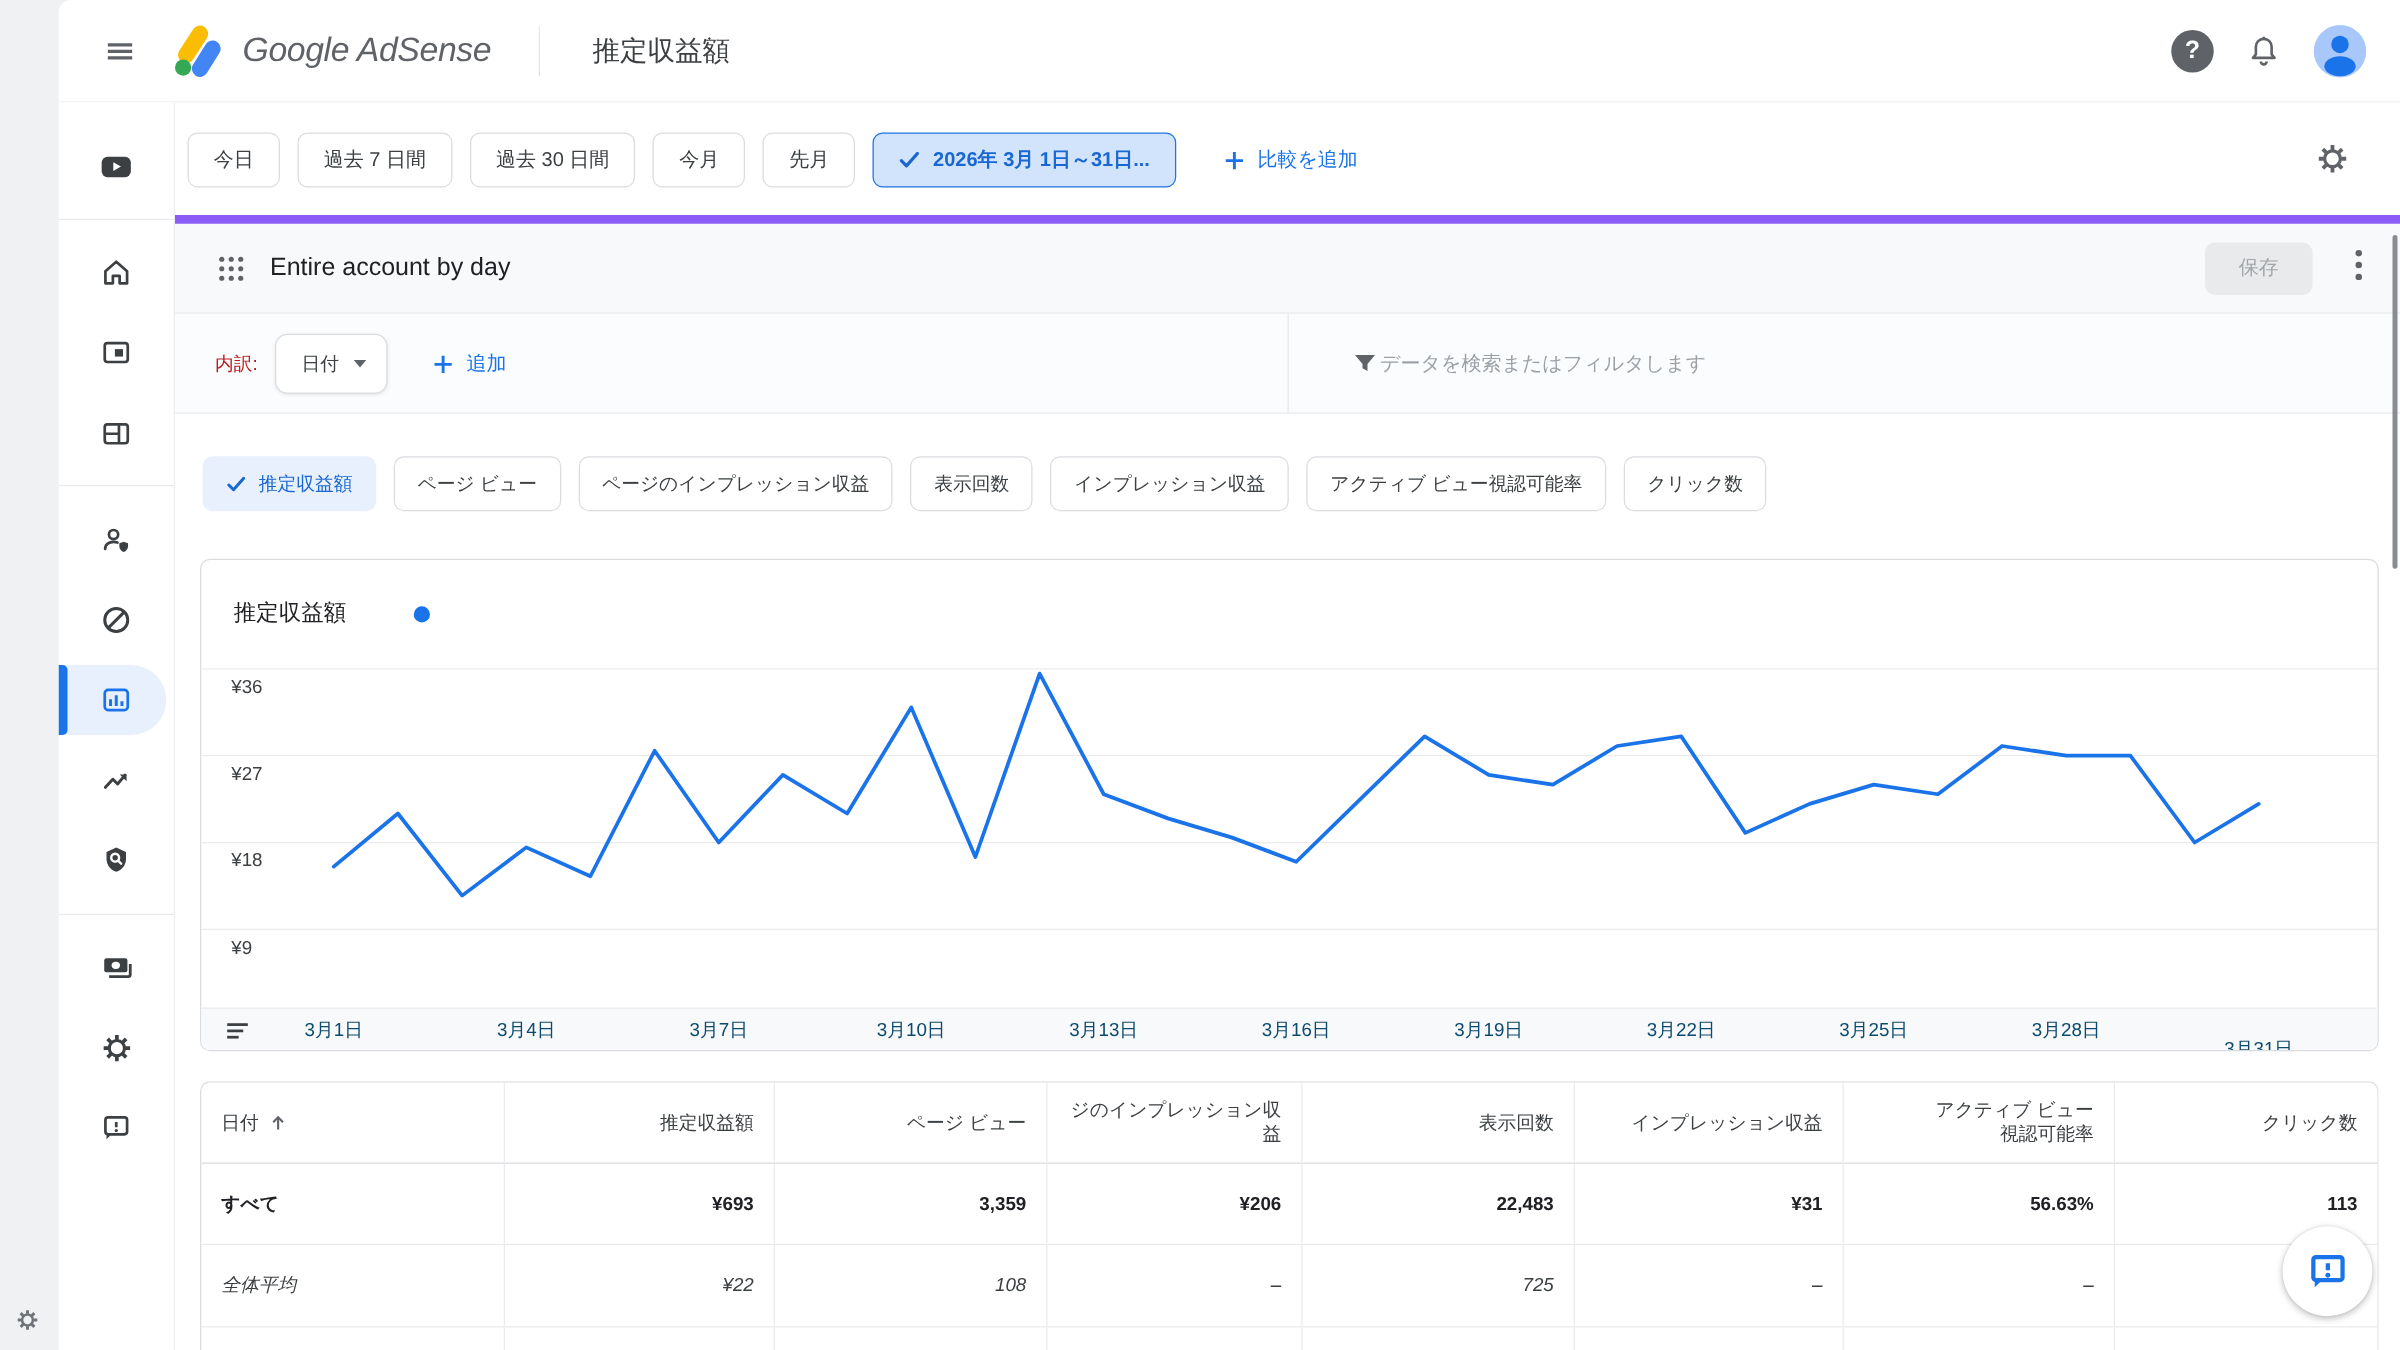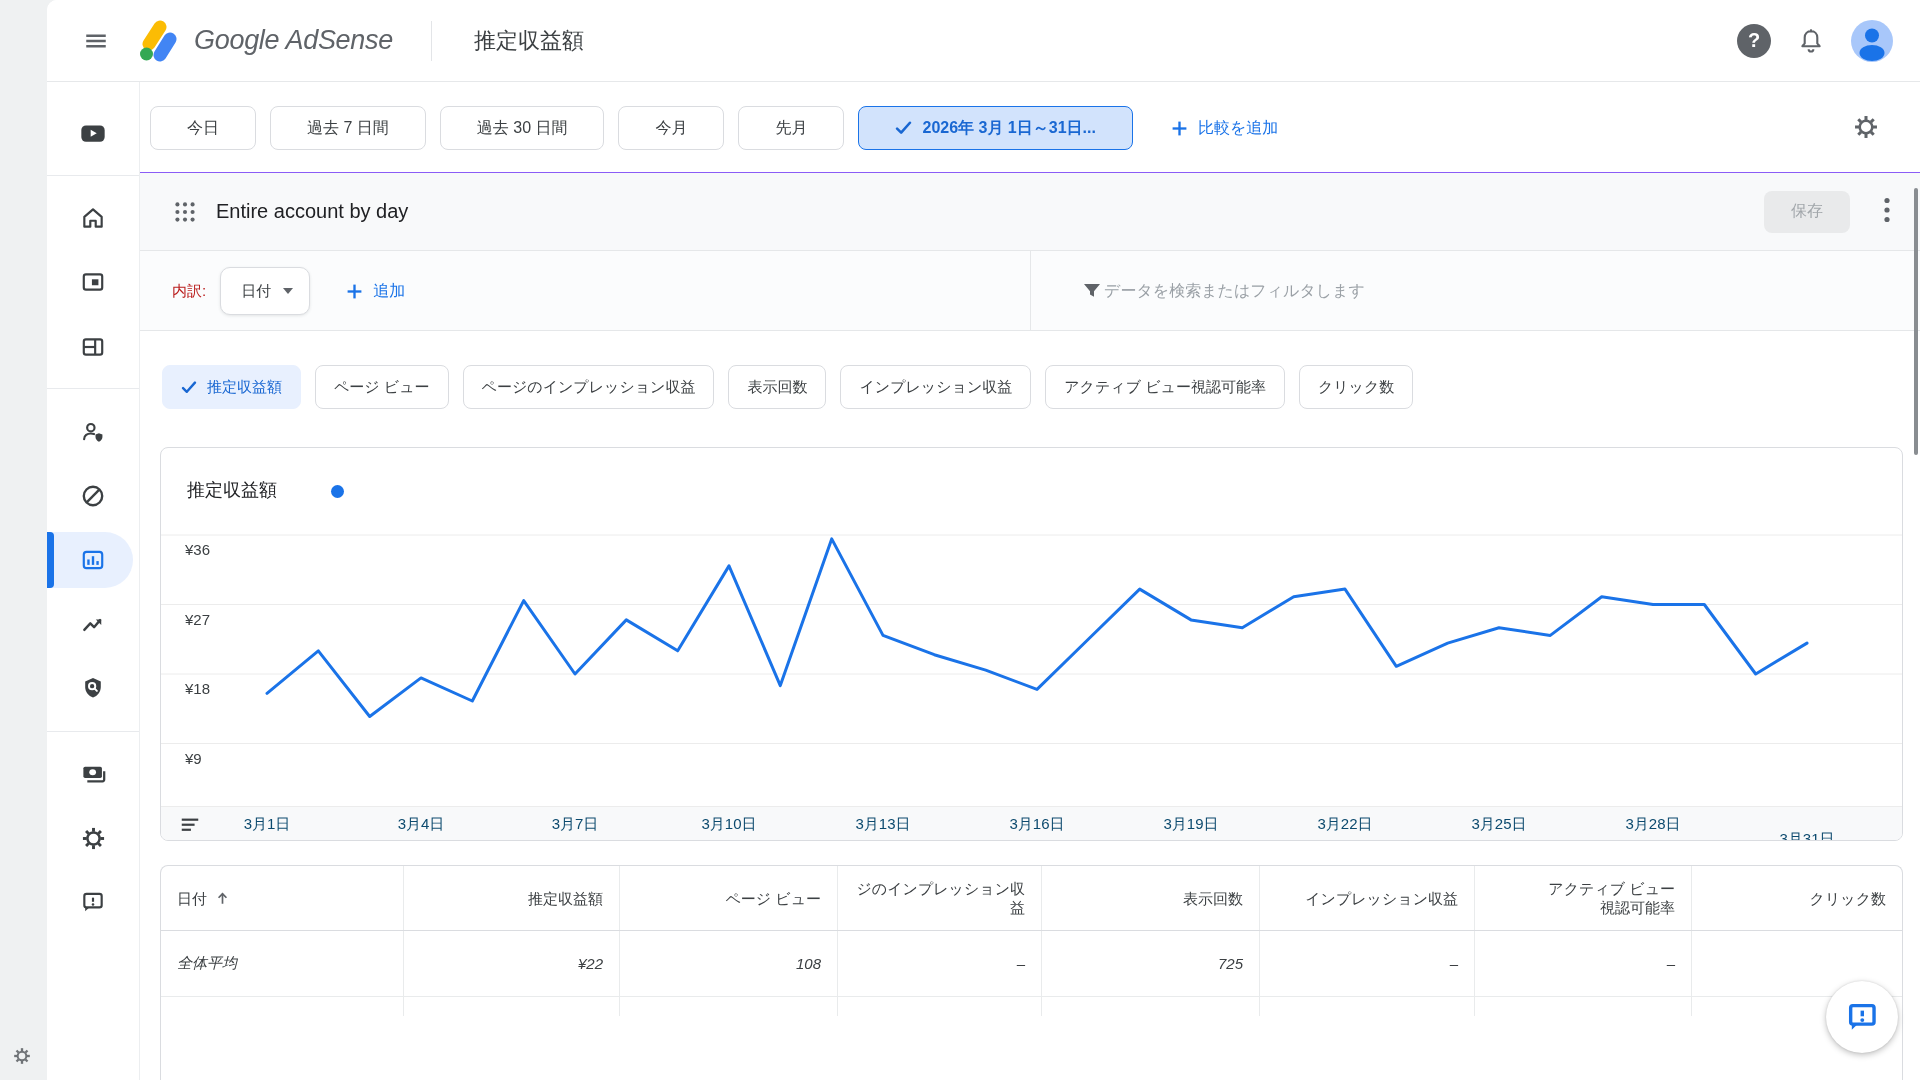--- a/index.html
+++ b/index.html
@@ -37,31 +37,31 @@
   .side-item { position:absolute; left:22px; width:48px; height:48px; display:flex;
        align-items:center; justify-content:center; cursor:pointer; border-radius:50%; }
   .side-div { position:absolute; left:0; width:92px; height:1px; background:#e8eaed; }
   .active-pill { position:absolute; left:0; width:86px; height:56px; background:#e8f0fe;
        border-radius:0 28px 28px 0; }
   .active-bar { position:absolute; left:0; width:7px; height:56px; background:#1a73e8;
        border-radius:0 4px 4px 0; }
 
   
   .chips-row { position:absolute; left:150px; top:106px; height:44px; display:flex; gap:14px; align-items:center; }
-  .chip { height:44px; padding:0 36px; display:flex; align-items:center; gap:10px;
+  .chip { height:44px; padding:0 20px; display:flex; align-items:center; gap:10px;
       border:1px solid #dadce0; border-radius:8px; background:#fff; font-size:16px;
       color:#3c4043; cursor:pointer; white-space:nowrap; }
   .chip.sel-date { background:#d2e3fc; border:1px solid #1a73e8; color:#1967d2; }
   .add-link { display:flex; align-items:center; gap:10px; color:#1a73e8; font-size:16px;
       cursor:pointer; margin-left:24px; white-space:nowrap; }
   .top-gear { position:absolute; left:1852px; top:113px; cursor:pointer; }
 
   
   .toolbar { position:absolute; left:140px; right:0; top:172px; height:79px; background:#f8f9fa;
-      border-top:1px solid #8b5cf6; border-bottom:1px solid #e5e7e9;
+      border-top:7px solid #8b5cf6; border-bottom:1px solid #e5e7e9;
       display:flex; align-items:center; padding-left:32px; }
   .tb-title { font-size:20px; color:#202124; margin-left:18px; }
   .save-btn { margin-left:auto; margin-right:30px; width:86px; height:42px; border:none;
       background:#e9eaeb; color:#a1a6aa; font-size:16px; border-radius:8px; cursor:default;
       font-family:"Liberation Sans",sans-serif; }
   .kebab { margin-right:26px; cursor:pointer; padding:6px 4px; }
 
   
   .breakdown { position:absolute; left:140px; right:0; top:251px; height:80px; background:#fbfcfd;
       border-bottom:1px solid #e5e7e9; }
@@ -461,20 +461,30 @@
         <span>インプレッション収益</span>
       </div>
     <div class="t-cell">
         <span style="max-width:130px">アクティブ ビュー視認可能率</span>
       </div>
     <div class="t-cell">
         <span>クリック数</span>
       </div>
   </div>
 
+  <div class="t-row t-body1">
+    <div class="t-cell">すべて</div>
+    <div class="t-cell">¥693</div>
+    <div class="t-cell">3,359</div>
+    <div class="t-cell">¥206</div>
+    <div class="t-cell">22,483</div>
+    <div class="t-cell">¥31</div>
+    <div class="t-cell">56.63%</div>
+    <div class="t-cell">113</div>
+  </div>
 
   <div class="t-row t-body2">
     <div class="t-cell">全体平均</div>
     <div class="t-cell">¥22</div>
     <div class="t-cell">108</div>
     <div class="t-cell">–</div>
     <div class="t-cell">725</div>
     <div class="t-cell">–</div>
     <div class="t-cell">–</div>
     <div class="t-cell"></div>

